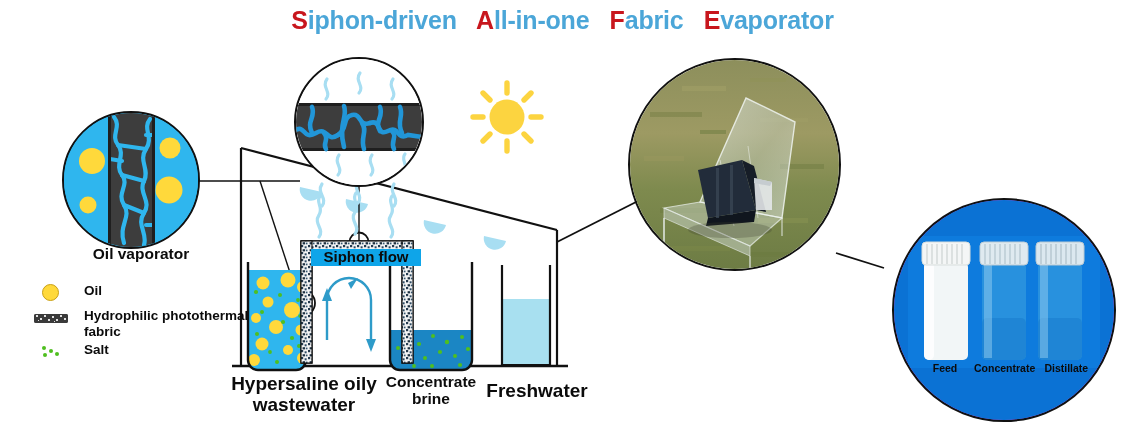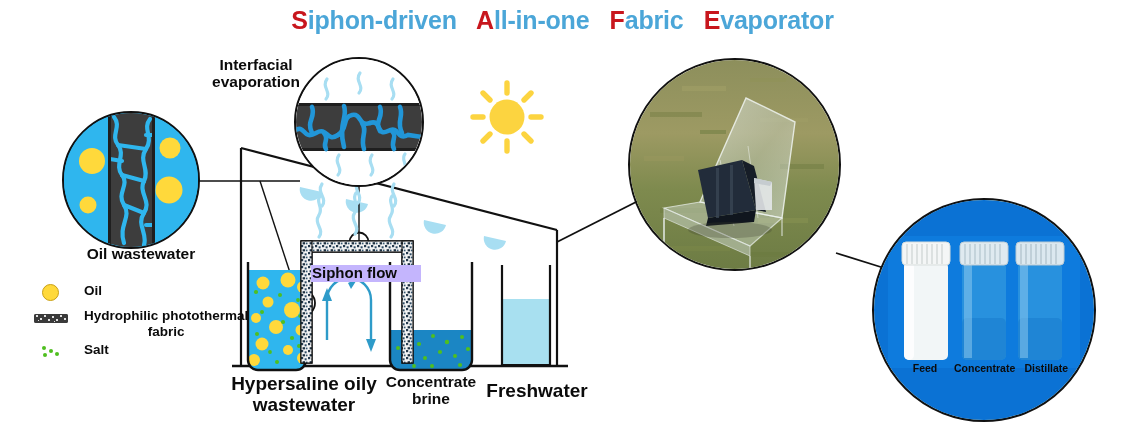--- a/index.html
+++ b/index.html
@@ -34,35 +34,35 @@
     font-family: "Liberation Sans", sans-serif;
     font-weight: bold;
     color: #0b0b0b;
     text-align: center;
     line-height: 1.12;
     white-space: pre-line;
   }
   .lbl-interfacial { left: 190px; top: 56px; width: 132px; font-size: 15.5px; }
   .lbl-oilrej { left: 52px; top: 245px; width: 178px; font-size: 15.5px; }
   .lbl-siphon {
-    left: 311px; top: 265px; width: 108px; font-size: 15px;
-    background: #c4b5fd; text-align: left; padding: 0 1px;
+    left: 311px; top: 249px; width: 108px; font-size: 15px;
+    background: #0ea5e9; text-align: center; padding: 0 1px;
   }
   .lbl-waste { left: 216px; top: 373px; width: 176px; font-size: 19px; }
   .lbl-brine { left: 372px; top: 373px; width: 118px; font-size: 15.5px; }
   .lbl-fresh { left: 478px; top: 380px; width: 118px; font-size: 19px; }
 
   .legend { position: absolute; left: 28px; top: 283px; width: 230px; }
   .legend-row { position: relative; height: 25px; }
   .legend-row.tall { height: 34px; }
   .legend-text {
     position: absolute; left: 56px; top: 0px;
     font-family: "Liberation Sans", sans-serif;
     font-size: 13.5px; font-weight: bold; color: #0b0b0b;
-    line-height: 1.15; white-space: pre-line; text-align: center;
+    line-height: 1.15; white-space: pre-line;
   }
   .sw { position: absolute; left: 14px; top: 1px; }
   .sw-oil {
     width: 15px; height: 15px; border-radius: 50%;
     background: #FFD93B; border: 1px solid #C9A017;
   }
   .sw-salt { width: 22px; height: 14px; top: 3px; }
   .sw-salt i {
     position: absolute; width: 4px; height: 4px; border-radius: 50%;
     background: #4FBF1F; display: block;
@@ -76,21 +76,21 @@
   .sw-fab svg { display: block; }
 
   .circ {
     position: absolute; border-radius: 50%;
     border: 2.4px solid #111; overflow: hidden;
     box-sizing: border-box;
   }
   #circle-oil { left: 62px; top: 111px; width: 138px; height: 138px; background: #2FB6EE; }
   #circle-interfacial { left: 294px; top: 57px; width: 130px; height: 130px; background: #ffffff; }
   #circle-photo { left: 628px; top: 58px; width: 213px; height: 213px; }
-  #circle-vials { left: 872px; top: 198px; width: 224px; height: 224px; background: #fef9c3; }
+  #circle-vials { left: 892px; top: 198px; width: 224px; height: 224px; background: #d946ef; }
   .sun { position: absolute; left: 468px; top: 78px; width: 78px; height: 78px; }
 </style>
 </head>
 <body>
 
 <div id="fig">
 
   <div class="title">
     <span><span class="cap">S</span><span class="rest">iphon-driven</span></span>
     <span class="rest">&nbsp;</span>
@@ -434,23 +434,21 @@
         </g>
       </g>
     </svg>
     <div style="position:absolute;left:22px;top:162px;width:178px;display:flex;font-family:'Liberation Sans',sans-serif;font-size:10.5px;font-weight:bold;color:#0b0b0b;">
       <span style="flex:0 0 58px;text-align:center">Feed</span>
       <span style="flex:0 0 58px;text-align:right">Concentrate</span>
       <span style="flex:0 0 62px;text-align:center">Distillate</span>
     </div>
   </div>
 
-  <div class="lbl lbl-interfacial">Interfacial
-evaporation</div>
-  <div class="lbl lbl-oilrej">Oil wastewater</div>
+  <div class="lbl lbl-oilrej">Oil vaporator</div>
   <div class="lbl lbl-siphon">Siphon flow</div>
   <div class="lbl lbl-waste">Hypersaline oily
 wastewater</div>
   <div class="lbl lbl-brine">Concentrate
 brine</div>
   <div class="lbl lbl-fresh">Freshwater</div>
 
   <div class="legend">
     <div class="legend-row">
       <div class="sw sw-oil"></div>

